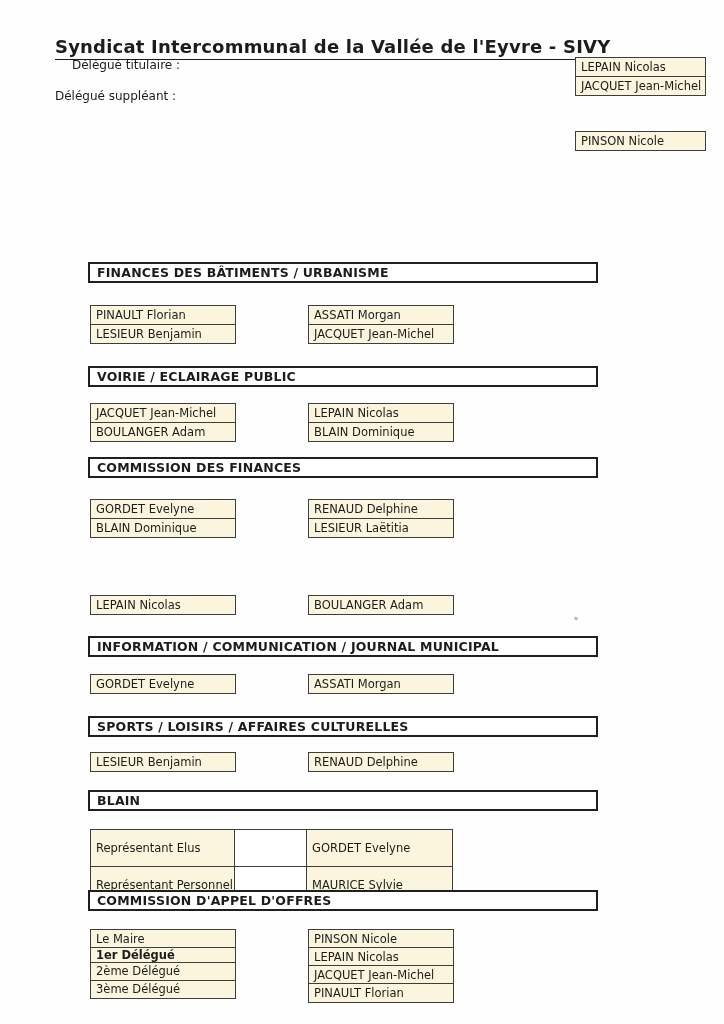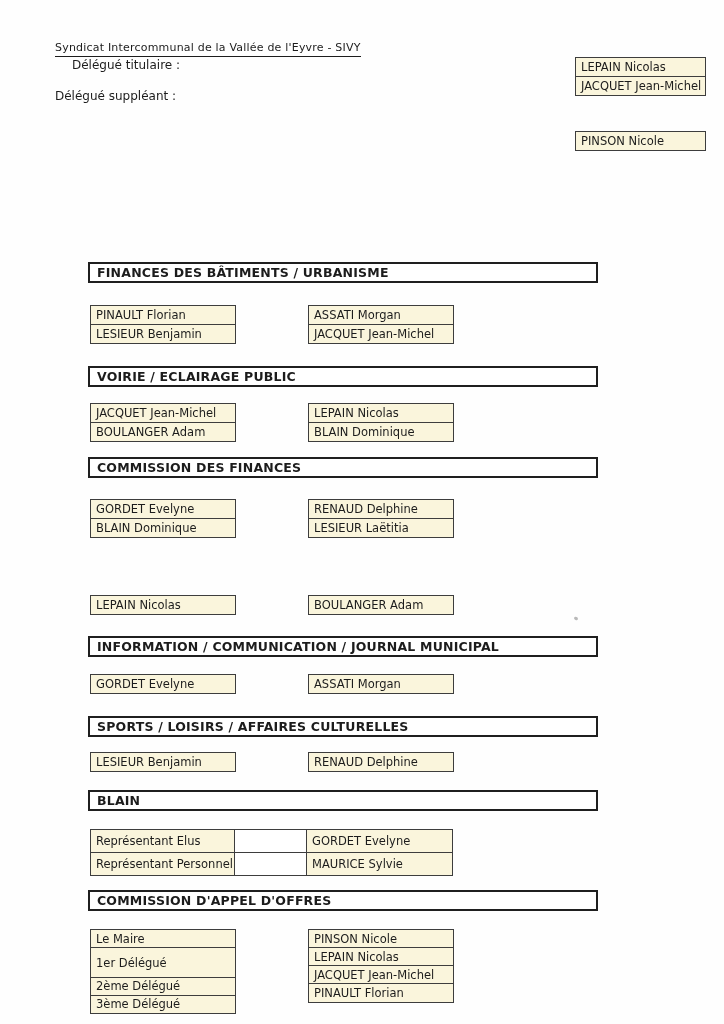--- a/index.html
+++ b/index.html
@@ -13,22 +13,22 @@
     height: 1024px;
     background: #fefefe;
     font-family: "DejaVu Sans", sans-serif;
     color: #1c1c1c;
     overflow: hidden;
   }
   .abs { position: absolute; }
 
   
   .doc-title {
-    font-size: 11px;
-    font-weight: normal;
+    font-size: 18px;
+    font-weight: bold;
     letter-spacing: 0.2px;
     border-bottom: 1.5px solid #1c1c1c;
     padding-bottom: 2px;
     display: inline-block;
     white-space: nowrap;
   }
   .plain-label {
     font-size: 12px;
     white-space: nowrap;
   }
@@ -97,21 +97,21 @@
   }
   .col .cell + .cell { margin-top: -1.5px; }
   .col-left  { left: 90px; }
   .col-right { left: 308px; }
 
   
   .cnas-table { left: 90px; top: 829px; }
   .cnas-row { display: flex; }
   .cnas-row + .cnas-row { margin-top: -1.5px; }
   .cnas-cell {
-    height: 24px;
+    height: 38px;
     box-sizing: border-box;
     border: 1.5px solid #3d3d3d;
     display: flex;
     align-items: center;
     padding: 0 5px;
     font-size: 11.5px;
     white-space: nowrap;
     overflow: hidden;
   }
   .cnas-cell + .cnas-cell { margin-left: -1.5px; }
@@ -222,21 +222,21 @@
       <div class="cnas-cell cnas-empty"></div>
       <div class="cnas-cell cnas-name">MAURICE Sylvie</div>
     </div>
   </div>
 
   <div class="abs hdrbox" style="top:890px;">
     <span>COMMISSION D'APPEL D'OFFRES</span>
   </div>
   <div class="abs col col-left" style="top:929px;">
     <div class="cell" style="height:19.5px;">Le Maire</div>
-    <div class="cell" style="height:31px;">1er Délégué</div>
+    <div class="cell" style="height:16px;font-weight:bold;">1er Délégué</div>
     <div class="cell" style="height:19.5px;">2ème Délégué</div>
     <div class="cell" style="height:19.5px;">3ème Délégué</div>
   </div>
   <div class="abs col col-right" style="top:929px;">
     <div class="cell" style="height:19.5px;">PINSON Nicole</div>
     <div class="cell" style="height:19.5px;">LEPAIN Nicolas</div>
     <div class="cell" style="height:19.5px;">JACQUET Jean-Michel</div>
     <div class="cell" style="height:19.5px;">PINAULT Florian</div>
   </div>
 

